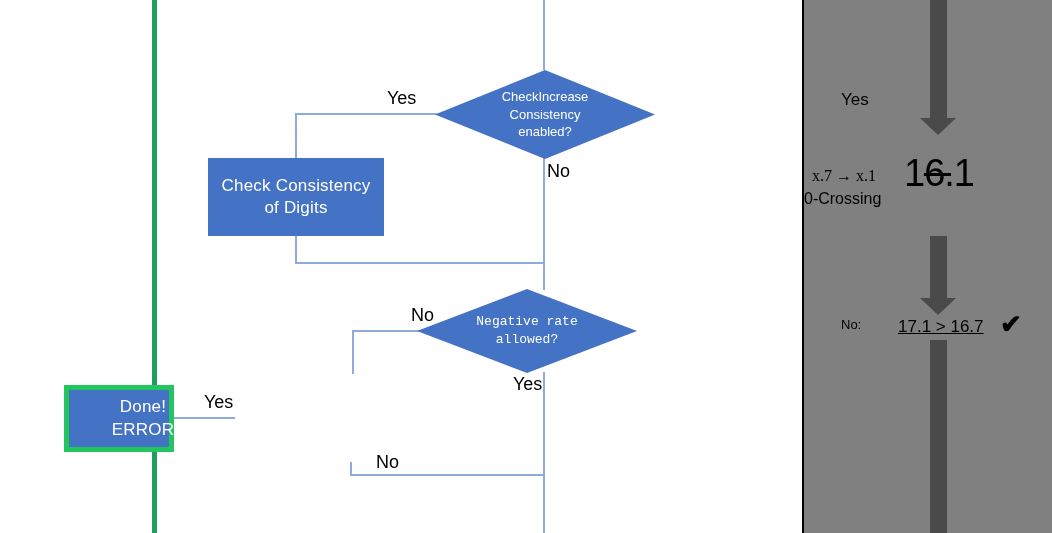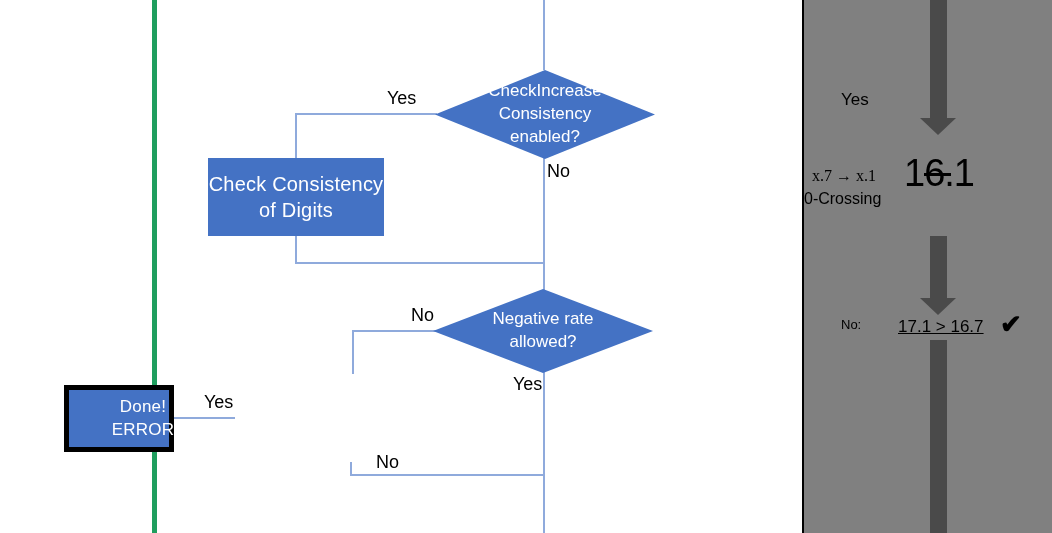--- a/index.html
+++ b/index.html
@@ -34,25 +34,25 @@
 
   .proc-box {
     position: absolute;
     background: #4472C4;
     color: #ffffff;
     display: flex;
     align-items: center;
     justify-content: center;
     text-align: center;
     line-height: 1.3;
-    font-size: 20px;
+    font-size: 17px;
     letter-spacing: .2px;
   }
   .proc-box.bordered {
-    border: 5px solid #000000;
+    border: 5px solid #22c55e;
     box-sizing: border-box;
     padding-left: 48px;
   }
 
   .diamond-wrap {
     position: absolute;
   }
   .diamond-wrap svg {
     position: absolute;
     left: 0;
@@ -63,21 +63,21 @@
     position: absolute;
     left: 0;
     top: 0;
     width: 100%;
     height: 100%;
     display: flex;
     align-items: center;
     justify-content: center;
     text-align: center;
     color: #ffffff;
-    font-size: 17px;
+    font-size: 13px;
     line-height: 1.35;
     pointer-events: none;
   }
 
   .edge-label {
     position: absolute;
     color: #000000;
     font-size: 18px;
     white-space: nowrap;
   }
@@ -164,21 +164,21 @@
   <div class="edge-label" style="left:387px; top:88px;">Yes</div>
   <div class="edge-label" style="left:547px; top:161px;">No</div>
 
   <div class="proc-box" style="left:208px; top:158px; width:176px; height:78px;">
     <div>
       <div>Check Consistency</div>
       <div>of Digits</div>
     </div>
   </div>
 
-  <div class="diamond-wrap" style="left:433px; top:289px; width:220px; height:84px;">
+  <div class="diamond-wrap" style="left:417px; top:289px; width:220px; height:84px;font-family:Liberation Mono, monospace;">
     <svg width="220" height="84" viewBox="0 0 220 84">
       <polygon points="0,42 110,0 220,42 110,84" fill="#4472C4"></polygon>
     </svg>
     <div class="diamond-label">
       <div>
         <div>Negative rate</div>
         <div>allowed?</div>
       </div>
     </div>
   </div>

